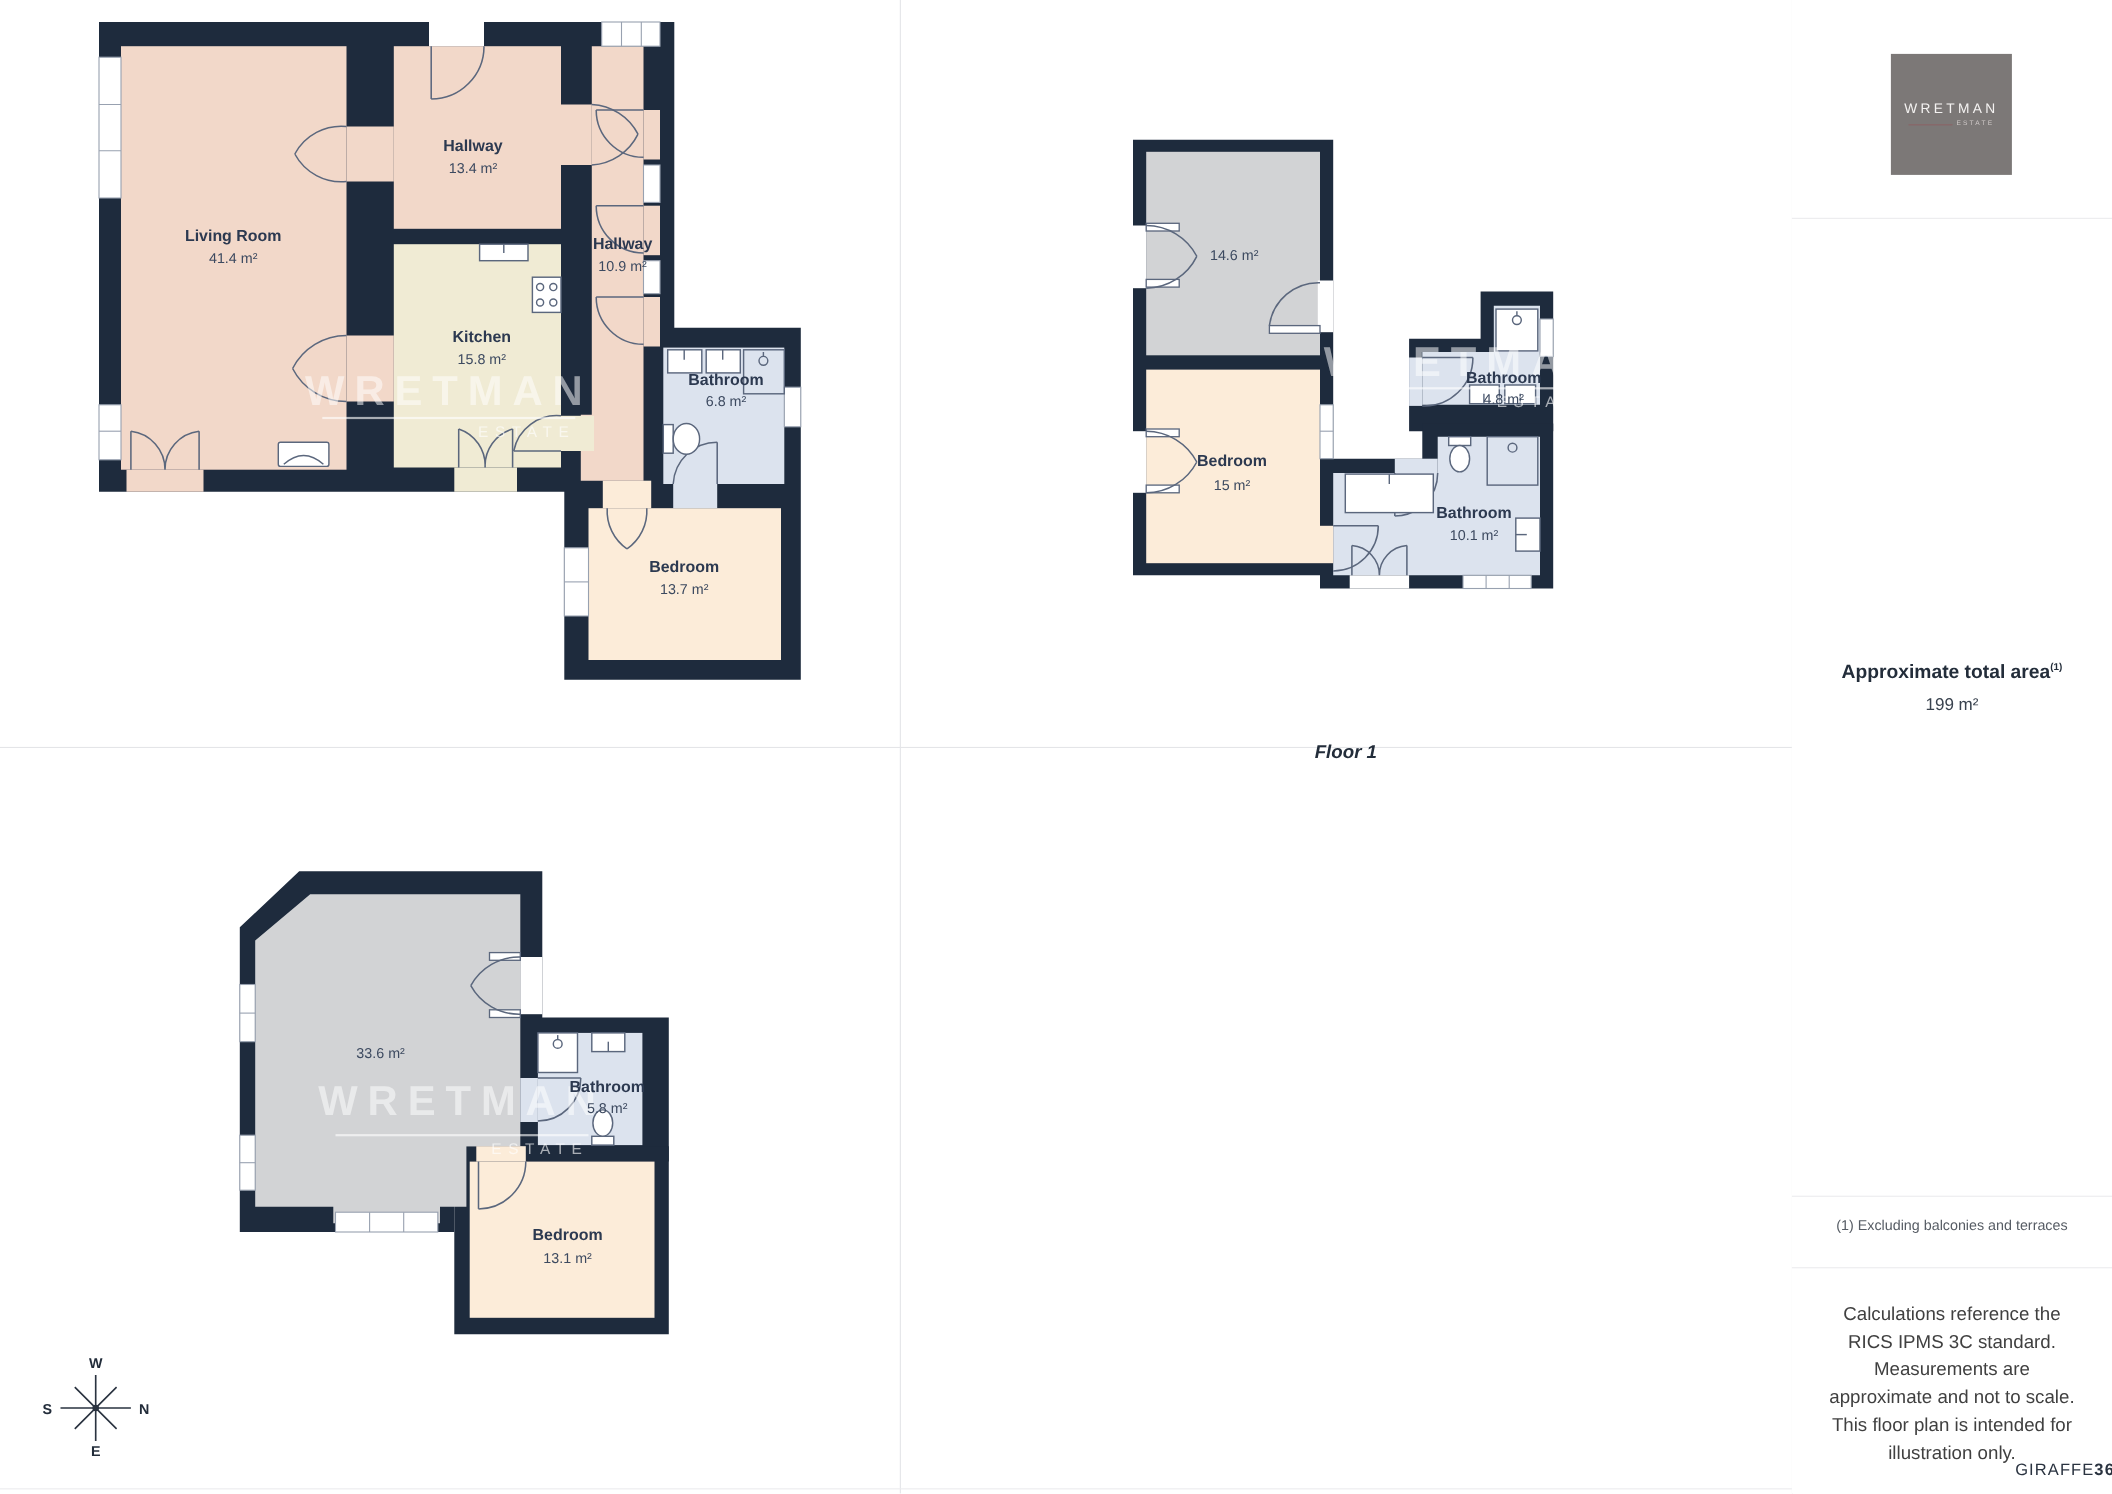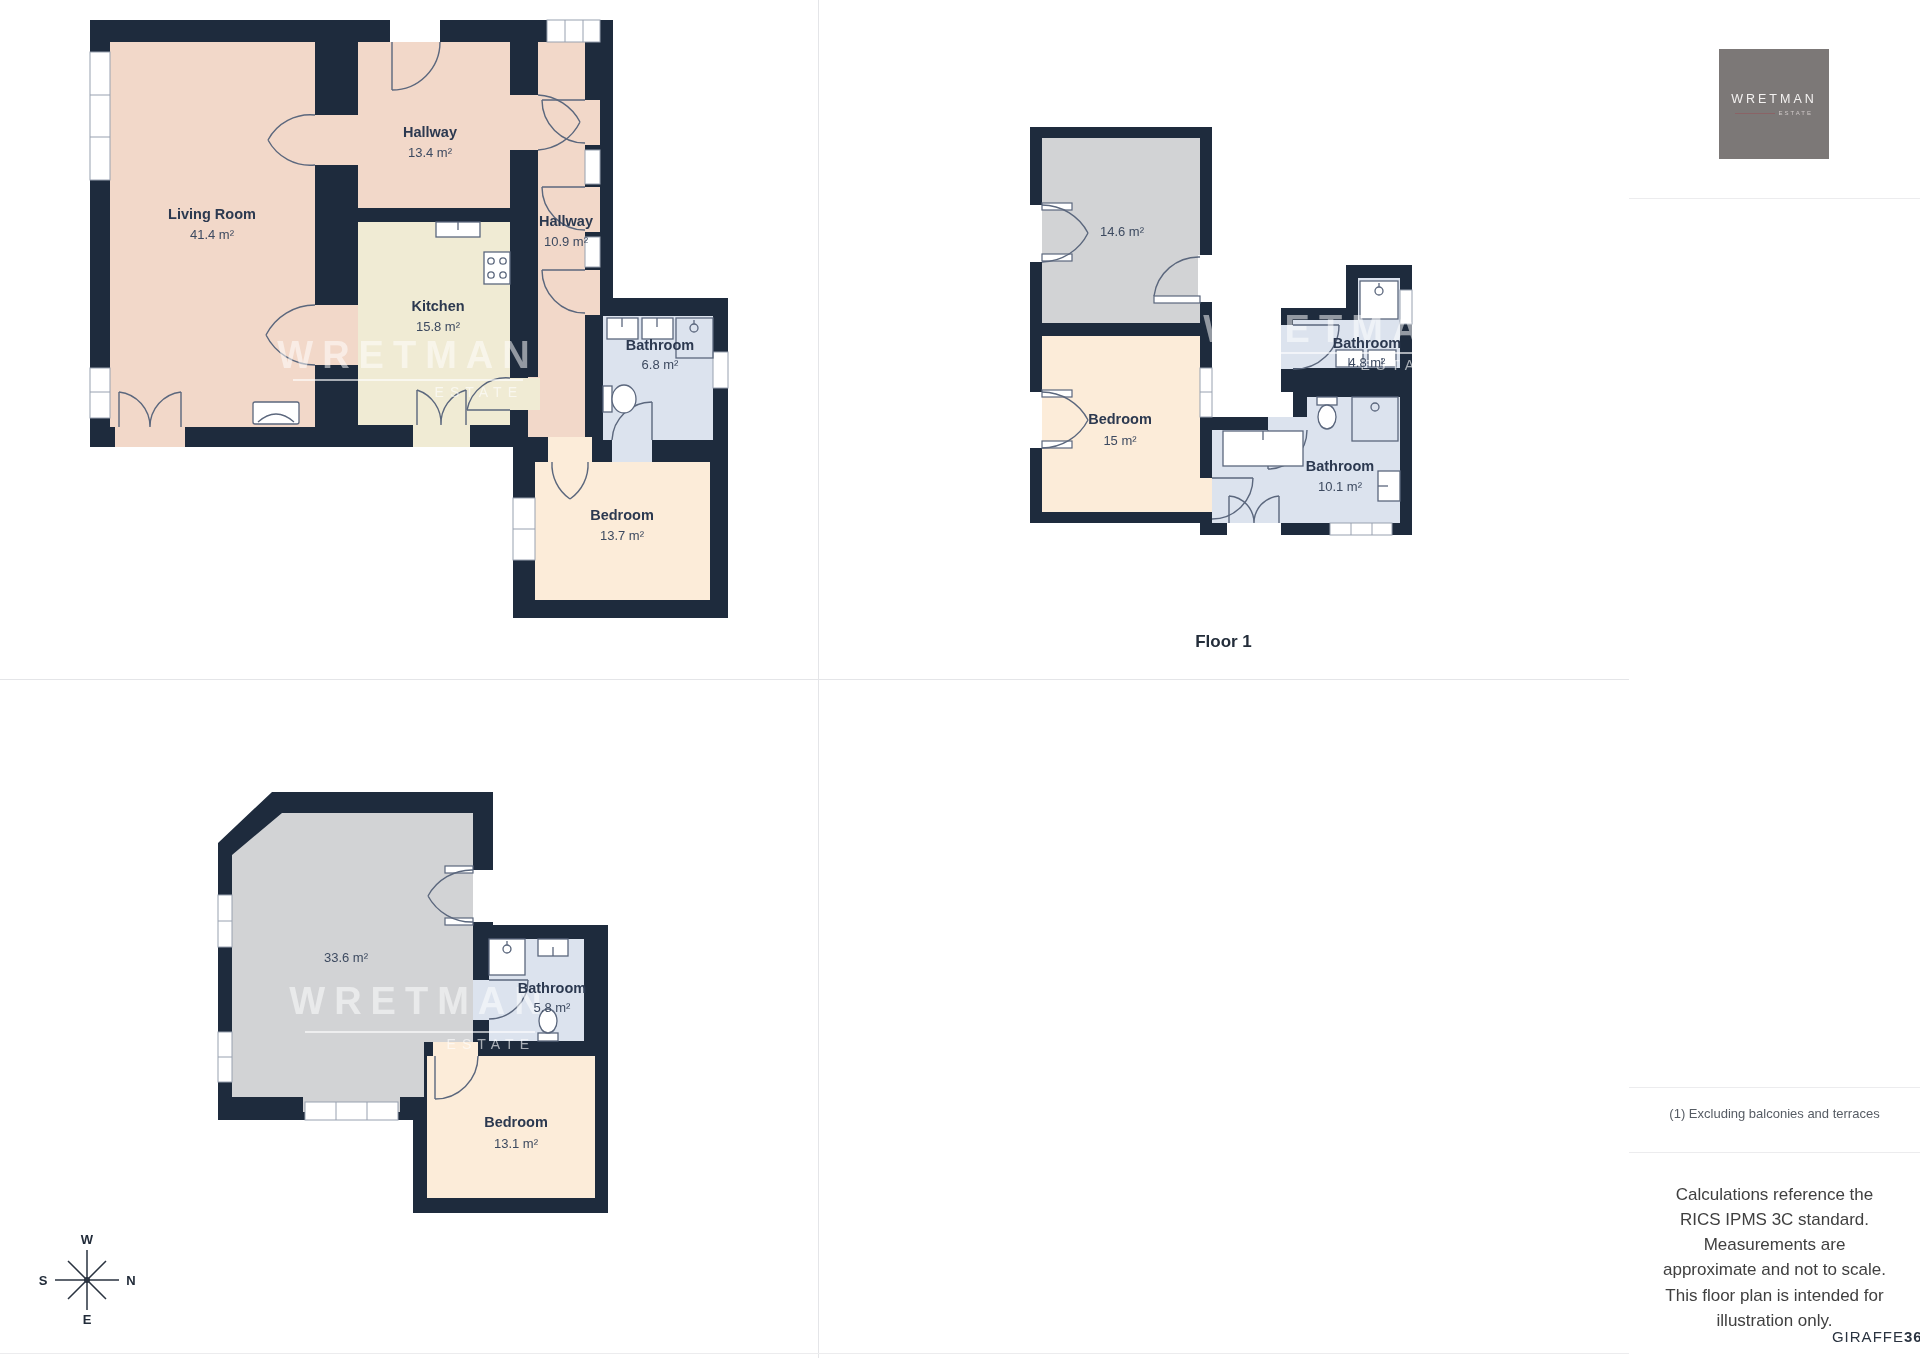--- a/index.html
+++ b/index.html
@@ -368,32 +368,36 @@
 
   <svg class="plan" style="left:35px;top:1233px;" width="104" height="94" viewBox="0 0 104 94">
     <path class="compass-line" d="M20,47 H84 M52,17 V77 M33,28 L71,66 M33,66 L71,28"></path>
     <circle cx="52" cy="47" r="3" fill="#2a3340"></circle>
     <text class="compass-letter" x="52" y="11">W</text>
     <text class="compass-letter" x="52" y="91">E</text>
     <text class="compass-letter" x="96" y="52">N</text>
     <text class="compass-letter" x="8" y="52">S</text>
   </svg>
 
-  <div class="floor-label" style="left:818px;top:632px;width:811px;">Floor 1</div>
+  <div class="floor-label" style="left:818px;top:674px;width:811px;font-style:italic;">Floor 1</div>
 
   <div class="sidebar">
     <div class="logo">
       <div class="logo-brand">WRETMAN</div>
       <div class="logo-row">
         <div class="logo-line"></div>
         <div class="logo-sub">ESTATE</div>
       </div>
     </div>
     <div class="sb-divider" style="top:198px;"></div>
 
+    <div class="total-area">
+      <div class="ta-label"><span>Approximate total area</span><sup>(1)</sup></div>
+      <div class="ta-value">199 m²</div>
+    </div>
 
     <div class="sb-divider" style="top:1087px;"></div>
     <div class="footnote">(1) Excluding balconies and terraces</div>
     <div class="sb-divider" style="top:1152px;"></div>
     <div class="disclaimer">Calculations reference the RICS IPMS 3C standard. Measurements are approximate and not to scale. This floor plan is intended for illustration only.</div>
     <div class="credit"><span>GIRAFFE</span><b>360</b></div>
   </div>
 
 </div>
 

